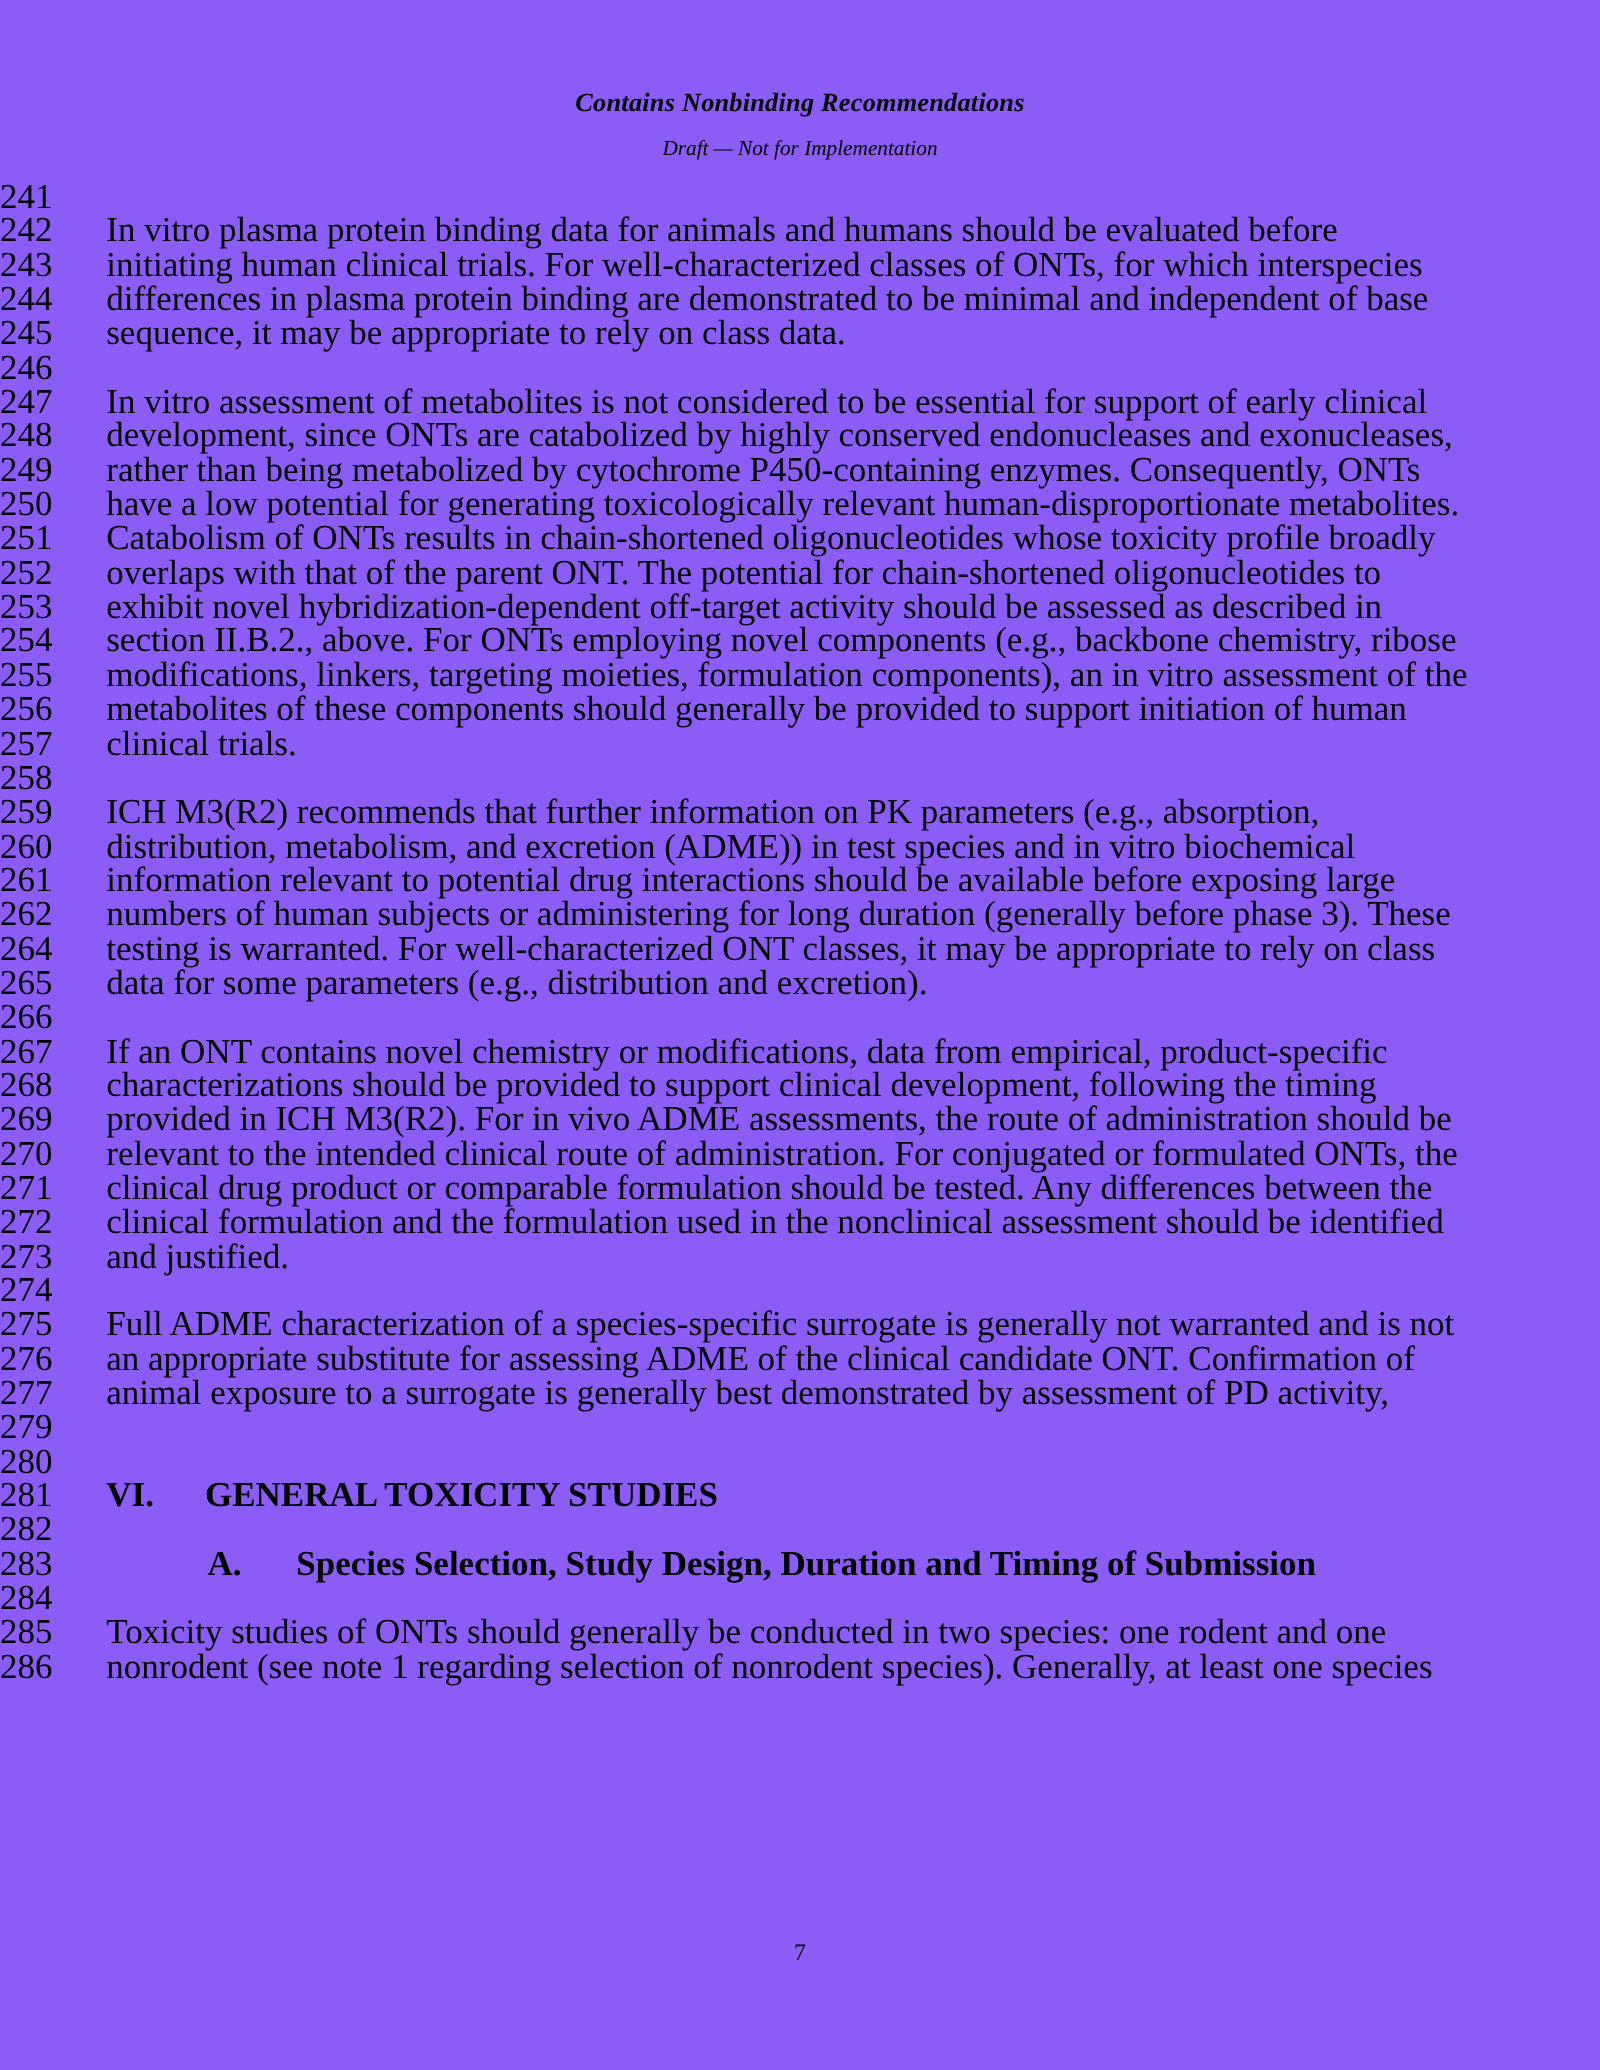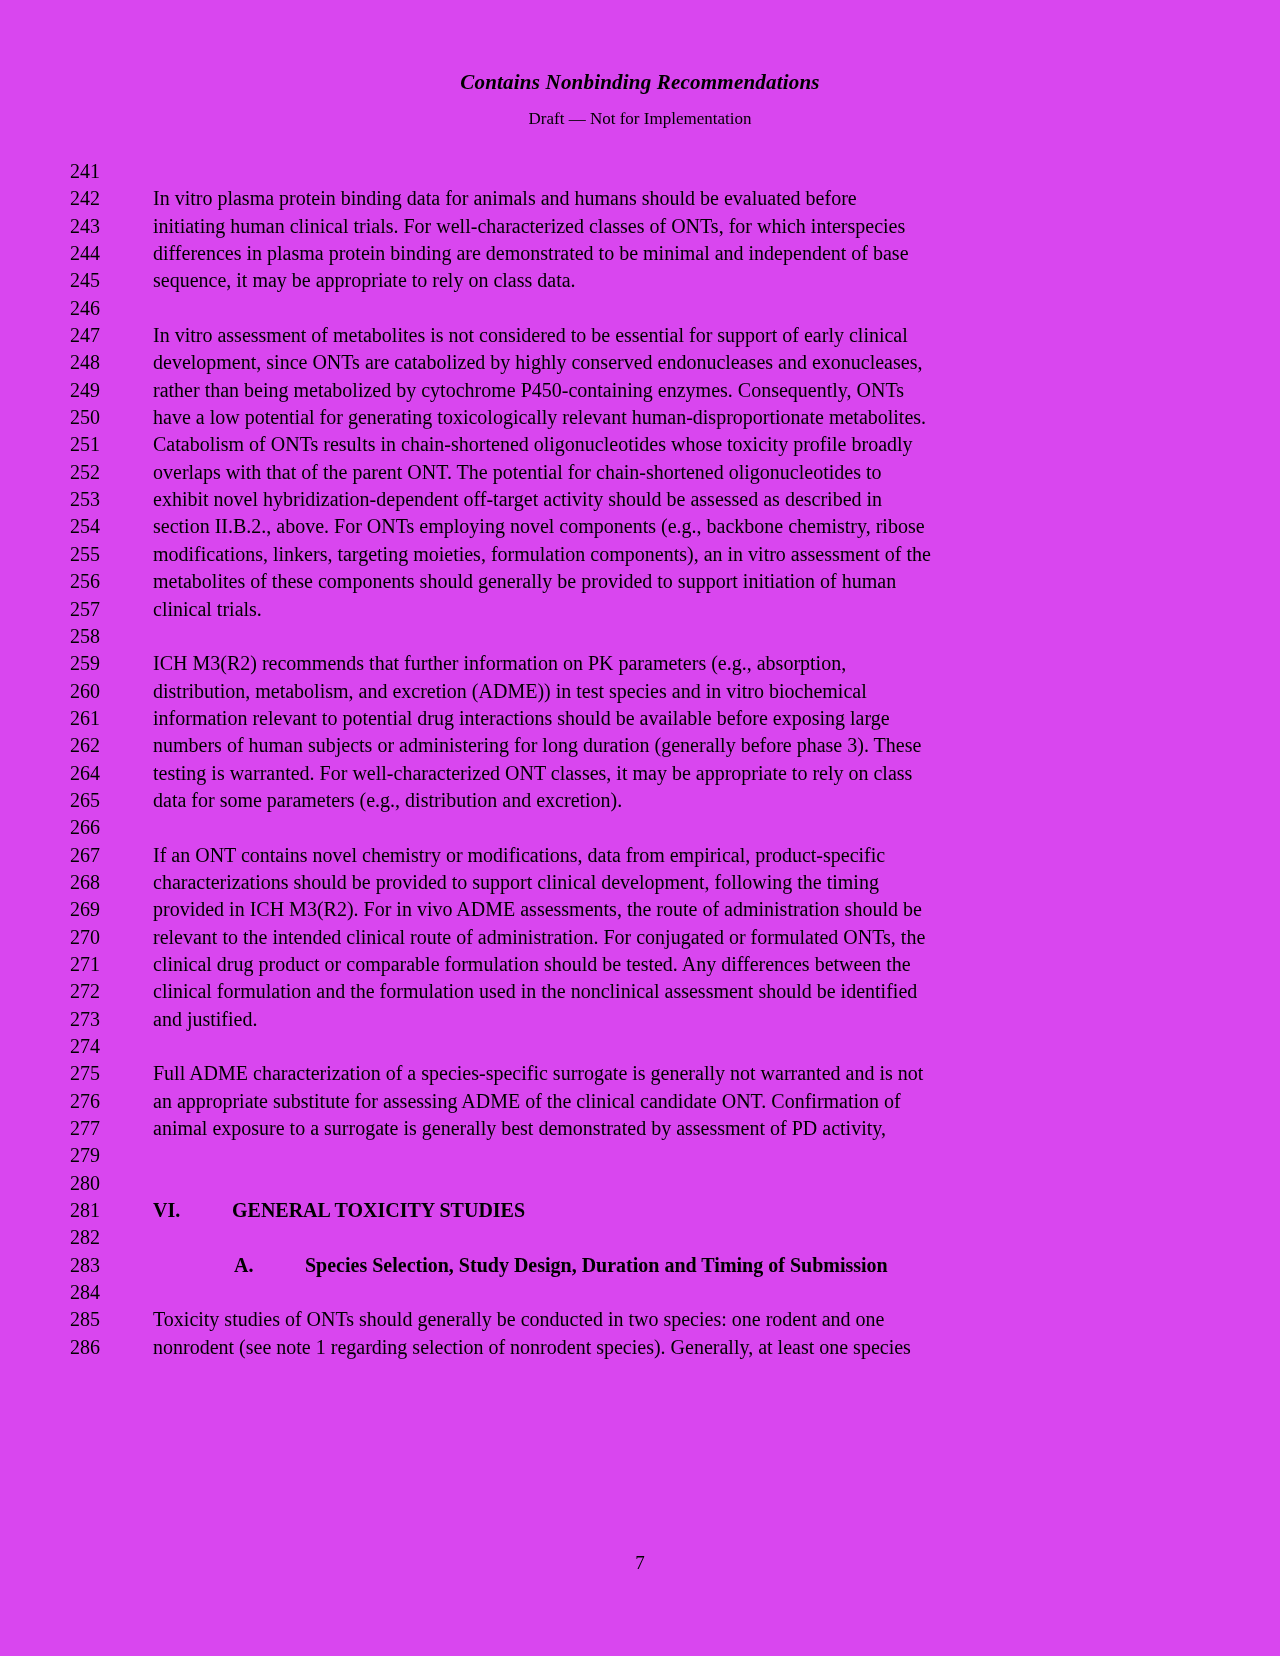--- a/index.html
+++ b/index.html
@@ -1,40 +1,40 @@
 <!DOCTYPE html>
 <html><head>
 <meta charset="utf-8">
 <style>
   * { margin: 0; padding: 0; box-sizing: border-box; }
   html, body { background: #ffffff; }
   .page {
     position: relative;
     width: 1280px;
     height: 1656px;
-    background: #d946ef;
+    background: #8b5cf6;
     font-family: "Liberation Serif", "DejaVu Serif", serif;
     color: #000000;
     overflow: hidden;
   }
   .doc-header { padding-top: 70px; text-align: center; }
   .doc-title {
     font-size: 21px;
     font-weight: bold;
     font-style: italic;
     letter-spacing: 0.2px;
   }
   .doc-subtitle {
     margin-top: 14px;
     font-size: 17px;
+    font-style: italic;
   }
   .lines {
-    margin-top: 29px;
-    padding-left: 70px;
-    font-size: 20px;
+    margin-top: 15px;
+    font-size: 28px;
   }
   .line {
     height: 27.35px;
     line-height: 27.35px;
     white-space: nowrap;
   }
   .line-num {
     display: inline-block;
     width: 78px;
     vertical-align: top;

